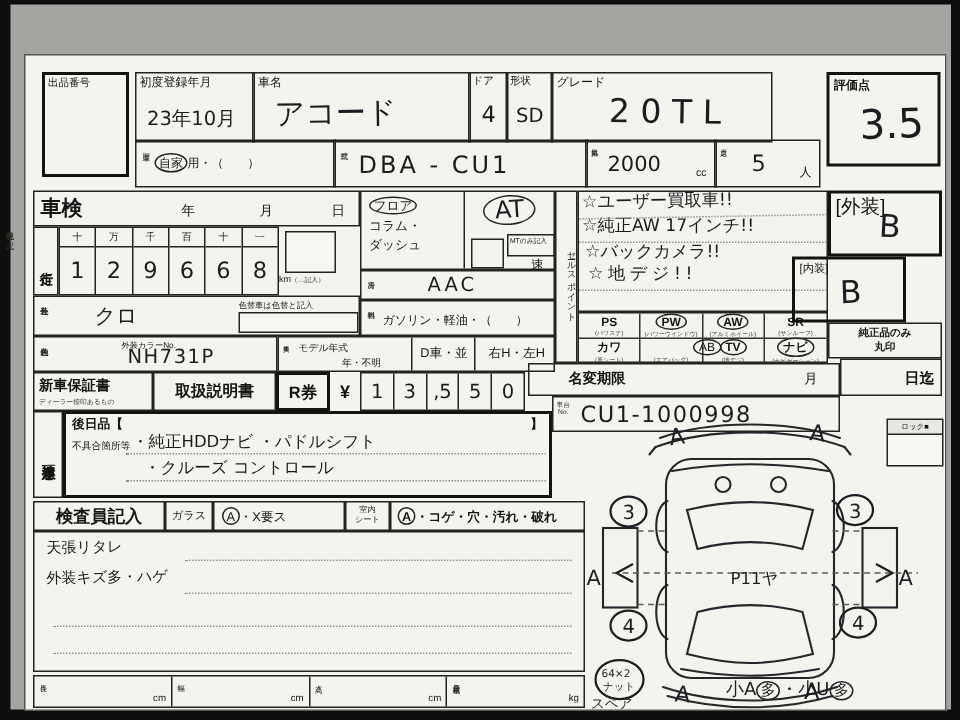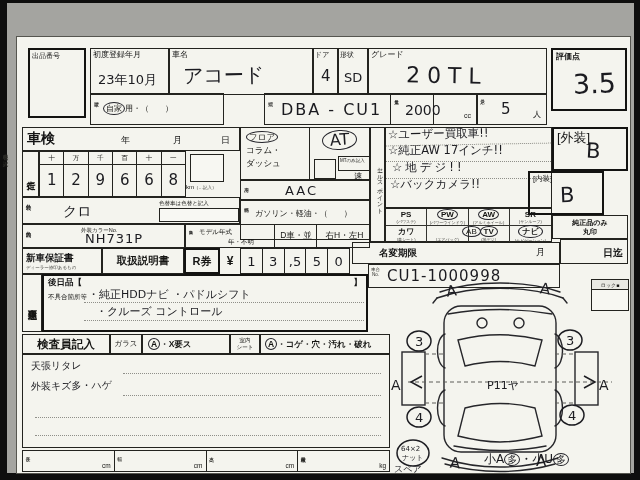--- a/index.html
+++ b/index.html
@@ -46,33 +46,33 @@
   <div class="a b" style="left:312px;top:48px;width:27px;height:47px;">
     <span class="lb" style="position:absolute;left:2px;top:2px;font-size:7px;">ドア</span>
     <div class="hw" style="position:absolute;left:8px;top:20px;font-size:15px;">4</div>
   </div>
 
   <div class="a b" style="left:337px;top:48px;width:32px;height:47px;">
     <span class="lb" style="position:absolute;left:2px;top:2px;font-size:7px;">形状</span>
     <div class="hw" style="position:absolute;left:6px;top:22px;font-size:13px;">SD</div>
   </div>
 
-  <div class="a b" style="left:367px;top:48px;width:180px;height:47px;padding-left:48px;">
+  <div class="a b" style="left:367px;top:48px;width:148px;height:47px;padding-left:48px;">
     <span class="lb" style="position:absolute;left:3px;top:2px;">グレード</span>
     <div class="hw" style="position:absolute;left:38px;top:16px;font-size:22px;letter-spacing:7px;transform:rotate(1deg);">20TL</div>
   </div>
 
   <div class="a b" style="left:90px;top:93px;width:134px;height:32px;">
     <span class="lb v" style="position:absolute;left:2px;top:4px;font-size:5px;">車歴</span>
     <div style="position:absolute;left:12px;top:9px;font-size:8px;">
       <span class="circled" style="padding:1px 2px;">自家</span><span>用・（　　）</span>
     </div>
   </div>
 
-  <div class="a b" style="left:222px;top:93px;width:170px;height:32px;margin-left:42px;">
+  <div class="a b" style="left:222px;top:93px;width:170px;height:32px;">
     <span class="lb v" style="position:absolute;left:2px;top:3px;font-size:5px;">型式</span>
     <div class="hw" style="position:absolute;left:16px;top:8px;font-size:16px;letter-spacing:2px;">DBA - CU1</div>
   </div>
 
   <div class="a b" style="left:390px;top:93px;width:88px;height:32px;">
     <span class="lb v" style="position:absolute;left:2px;top:2px;font-size:4.5px;">排気量</span>
     <span class="hw" style="position:absolute;left:14px;top:9px;font-size:14px;">2000</span>
     <span class="lb" style="position:absolute;right:6px;bottom:4px;font-size:7px;">cc</span>
   </div>
 
@@ -152,40 +152,40 @@
       <div class="a b" style="left:28px;top:28px;width:32px;height:15px;font-size:4.5px;line-height:1.4;padding:1px;">MTのみ記入</div>
       <span class="lb" style="position:absolute;left:44px;top:44px;font-size:8.5px;">速</span>
     </div>
   </div>
 
   <div class="a b" style="left:240px;top:180px;width:130px;height:20px;">
     <span class="lb v" style="position:absolute;left:2px;top:2px;font-size:5px;">冷房</span>
     <div class="hw" style="position:absolute;left:44px;top:3px;font-size:13px;letter-spacing:2px;">AAC</div>
   </div>
 
-  <div class="a b" style="left:240px;top:200px;width:130px;height:40px;">
+  <div class="a b" style="left:240px;top:200px;width:130px;height:24px;">
     <span class="lb v" style="position:absolute;left:2px;top:2px;font-size:5px;">燃料</span>
     <div style="position:absolute;left:14px;top:7px;font-size:8px;">ガソリン・軽油・（　　）</div>
   </div>
 
   <div class="a b" style="left:185px;top:224px;width:185px;height:24px;">
     <span class="lb v" style="position:absolute;left:2px;top:2px;font-size:4px;">輸入車</span>
     <span style="position:absolute;left:13px;top:3px;font-size:6.5px;">モデル年式</span>
     <span style="position:absolute;left:42px;top:13px;font-size:6.5px;">年・不明</span>
     <div class="cc" style="position:absolute;left:88px;top:0;width:42px;height:100%;border-left:1px solid #23231f;font-size:8.5px;">D車・並</div>
     <div class="cc" style="position:absolute;left:130px;top:0;width:55px;height:100%;border-left:1px solid #23231f;font-size:8.5px;">右H・左H</div>
   </div>
 
   <div class="a b v" style="left:370px;top:127px;width:15px;height:115px;font-size:6px;padding-top:4px;text-align:center;">セールスポイント</div>
 
   <div class="a b" style="left:385px;top:127px;width:167px;height:81px;">
     <div class="hw dot" style="height:16px;font-size:11.5px;padding-left:2px;transform:rotate(-1deg);">☆ユーザー買取車!!</div>
     <div class="hw dot" style="height:16px;font-size:11.5px;padding-left:2px;">☆純正AW 17インチ!!</div>
+    <div class="hw" style="height:15px;font-size:11.5px;padding-left:4px;">☆バックカメラ!!</div>
     <div class="hw dot" style="height:16px;font-size:11.5px;padding-left:6px;letter-spacing:3px;">☆地デジ!!</div>
-    <div class="hw" style="height:15px;font-size:11.5px;padding-left:4px;">☆バックカメラ!!</div>
   </div>
 
   <div class="a b" style="left:385px;top:208px;width:167px;height:34px;display:flex;flex-wrap:wrap;">
     <div class="col cc" style="width:25%;height:17px;border-right:1px solid #33332f;border-bottom:1px solid #33332f;box-sizing:border-box;">
       <span style="font-size:8px;font-weight:bold;">PS</span>
       <span style="font-size:4px;color:#3c3c38;">(パワステ)</span>
     </div>
     <div class="col cc" style="width:25%;height:17px;border-right:1px solid #33332f;border-bottom:1px solid #33332f;box-sizing:border-box;">
       <span style="font-size:8px;font-weight:bold;" class="circled">PW</span>
       <span style="font-size:4px;color:#3c3c38;">(パワーウインドウ)</span>
@@ -267,21 +267,21 @@
     <span style="position:absolute;left:4px;top:17px;font-size:6.5px;">不具合箇所等</span>
     <div class="hw" style="position:absolute;left:44px;top:13px;font-size:11px;">・純正HDDナビ ・パドルシフト</div>
     <div class="hw" style="position:absolute;left:52px;top:30px;font-size:11px;">・クルーズ コントロール</div>
     <div class="a dot" style="left:40px;top:26px;width:280px;height:1px;"></div>
     <div class="a dot" style="left:40px;top:44px;width:280px;height:1px;"></div>
   </div>
 
   <div class="a b cc" style="left:22px;top:334px;width:88px;height:20px;font-size:11.5px;font-weight:bold;">検査員記入</div>
   <div class="a b cc" style="left:110px;top:334px;width:32px;height:20px;font-size:7.5px;">ガラス</div>
   <div class="a b" style="left:142px;top:334px;width:88px;height:20px;">
-    <div style="position:absolute;left:5px;top:4px;font-size:8.5px;font-weight:bold;">
+    <div style="position:absolute;left:5px;top:4px;font-size:8.5px;font-weight:normal;">
       <span class="circled" style="padding:0 2px;border-width:1.3px;">A</span><span>・X要ス</span>
     </div>
   </div>
   <div class="a b col cc" style="left:230px;top:334px;width:30px;height:20px;font-size:5.5px;line-height:1.2;">
     <span>室内</span>
     <span>シート</span>
   </div>
   <div class="a b" style="left:260px;top:334px;width:130px;height:20px;">
     <div style="position:absolute;left:4px;top:4px;font-size:8.5px;font-weight:bold;">
       <span class="circled" style="padding:0 2px;border-width:1.3px;">A</span><span>・コゲ・穴・汚れ・破れ</span>

